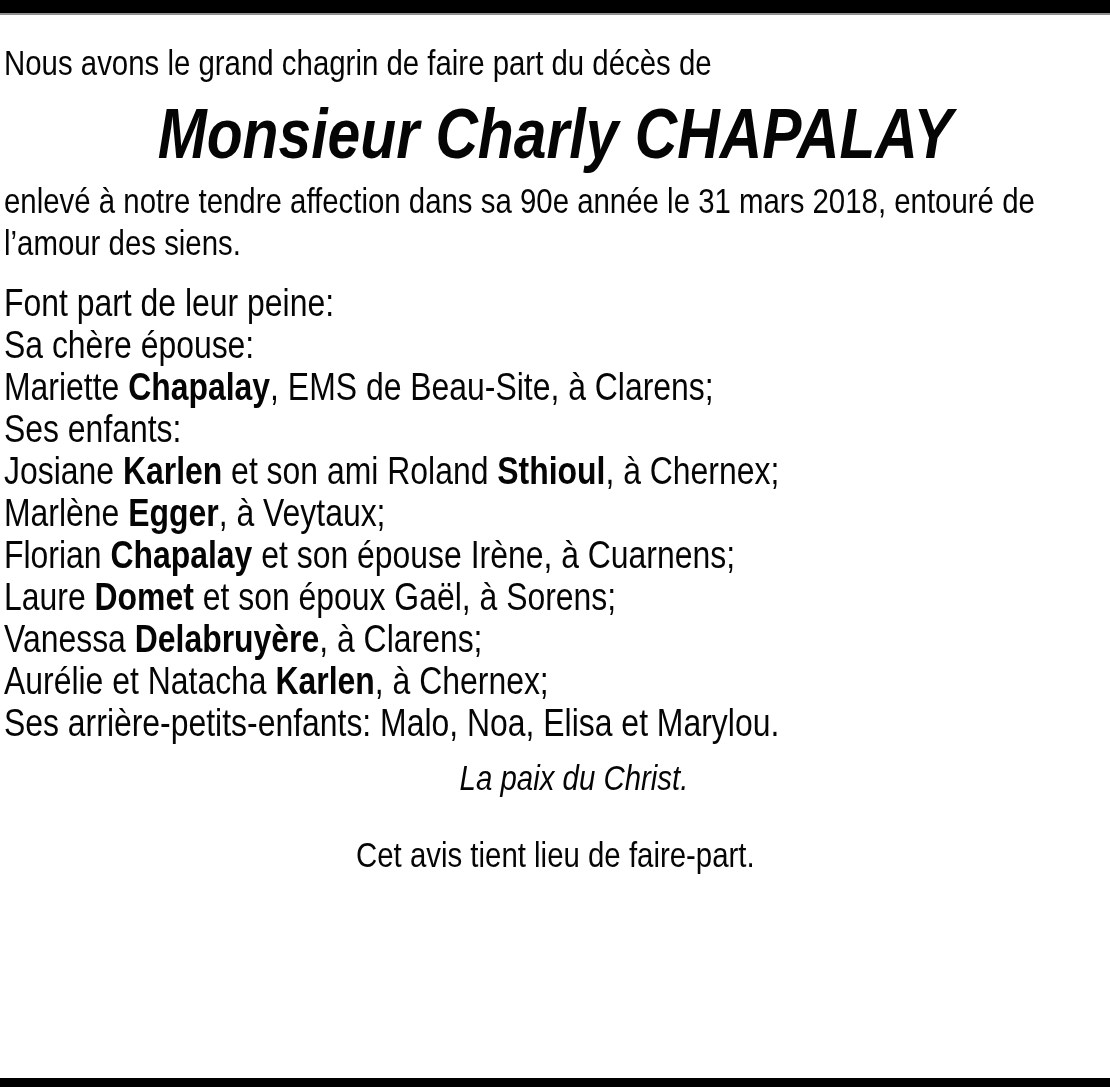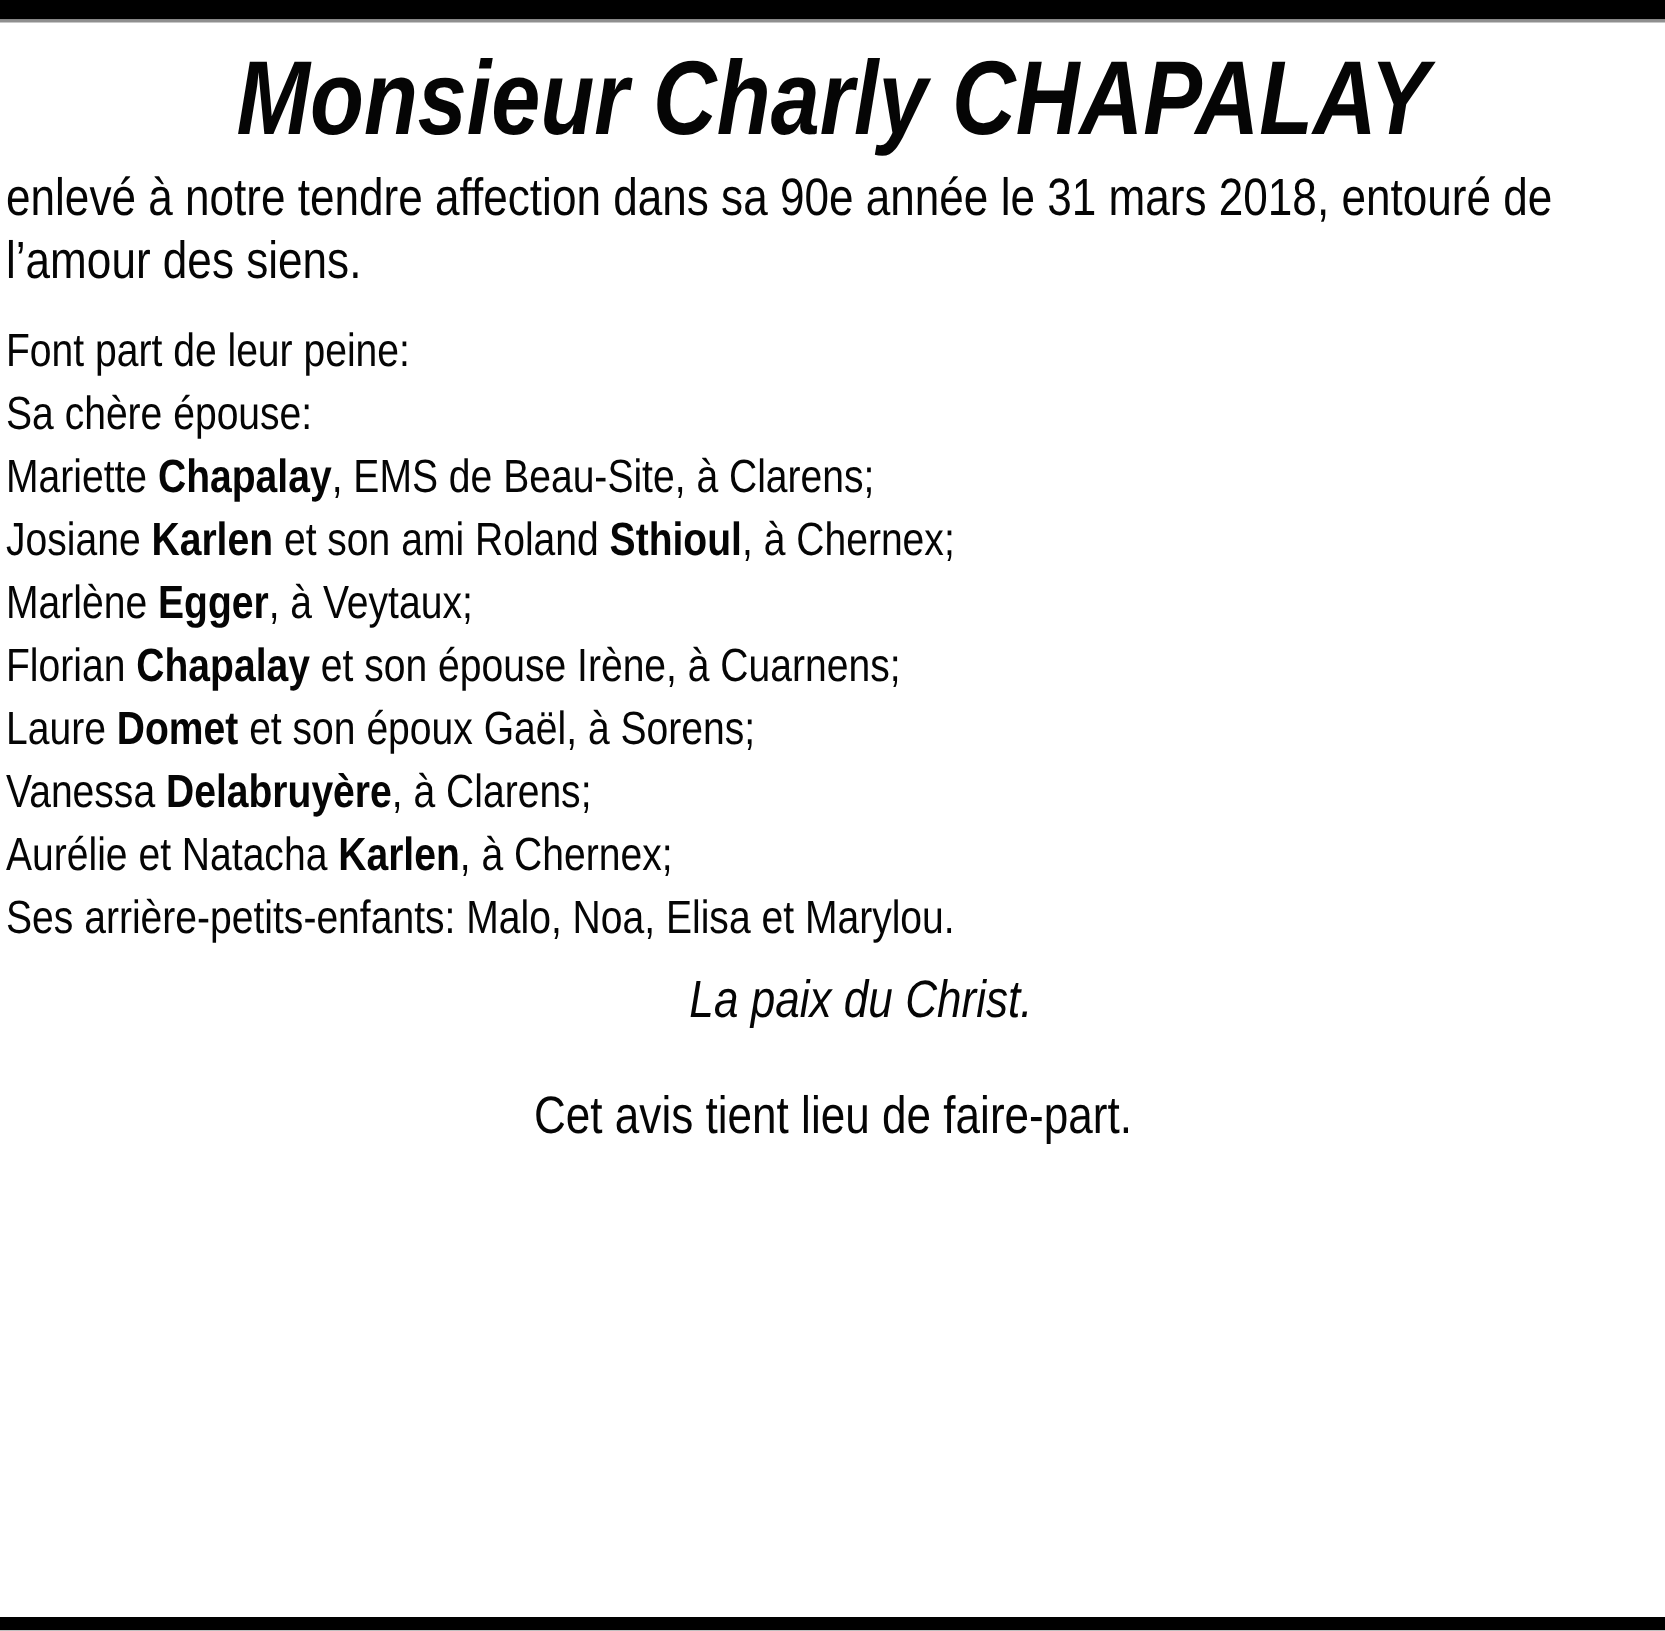--- a/index.html
+++ b/index.html
@@ -60,21 +60,21 @@
   }
   .lead {
     width: 1340px;
     transform: scaleX(0.84);
     transform-origin: 0 0;
     font-size: 35px;
     line-height: 42px;
     margin: 0 0 18px 0;
   }
   .line {
-    font-size: 31px;
+    font-size: 38px;
     line-height: 42px;
     white-space: nowrap;
   }
   .bold { font-weight: bold; }
   .closing-block { margin-top: 12px; }
   .sign-line {
     margin-top: 13px;
     text-align: center;
     font-style: italic;
     font-size: 35px;
@@ -91,29 +91,31 @@
   }
 </style>
 </head>
 <body>
 
 <div class="top-bar"></div>
 <div class="top-bar-edge"></div>
 
 <div class="content">
 
+  <p class="intro"><span class="cx cx-l">Nous avons le grand chagrin de faire part du décès de</span></p>
 
   <h1 class="title"><span class="cx cx-c">Monsieur Charly CHAPALAY</span></h1>
 
   <p class="lead">enlevé à notre tendre affection dans sa 90e année le 31 mars 2018, entouré de l’amour des siens.</p>
 
   <div>
       <div class="line"><span class="cx cx-l"><span>Font part de leur peine:</span></span></div>
       <div class="line"><span class="cx cx-l"><span>Sa chère épouse:</span></span></div>
       <div class="line"><span class="cx cx-l"><span>Mariette </span><span class="bold">Chapalay</span><span>, EMS de Beau-Site, à Clarens;</span></span></div>
+      <div class="line"><span class="cx cx-l"><span>Ses enfants:</span></span></div>
       <div class="line"><span class="cx cx-l"><span>Josiane </span><span class="bold">Karlen</span><span> et son ami Roland </span><span class="bold">Sthioul</span><span>, à Chernex;</span></span></div>
       <div class="line"><span class="cx cx-l"><span>Marlène </span><span class="bold">Egger</span><span>, à Veytaux;</span></span></div>
       <div class="line"><span class="cx cx-l"><span>Florian </span><span class="bold">Chapalay</span><span> et son épouse Irène, à Cuarnens;</span></span></div>
       <div class="line"><span class="cx cx-l"><span>Laure </span><span class="bold">Domet</span><span> et son époux Gaël, à Sorens;</span></span></div>
       <div class="line"><span class="cx cx-l"><span>Vanessa </span><span class="bold">Delabruyère</span><span>, à Clarens;</span></span></div>
       <div class="line"><span class="cx cx-l"><span>Aurélie et Natacha </span><span class="bold">Karlen</span><span>, à Chernex;</span></span></div>
       <div class="line"><span class="cx cx-l"><span>Ses arrière-petits-enfants: Malo, Noa, Elisa et Marylou.</span></span></div>
     </div>
 
   <div class="closing-block">

